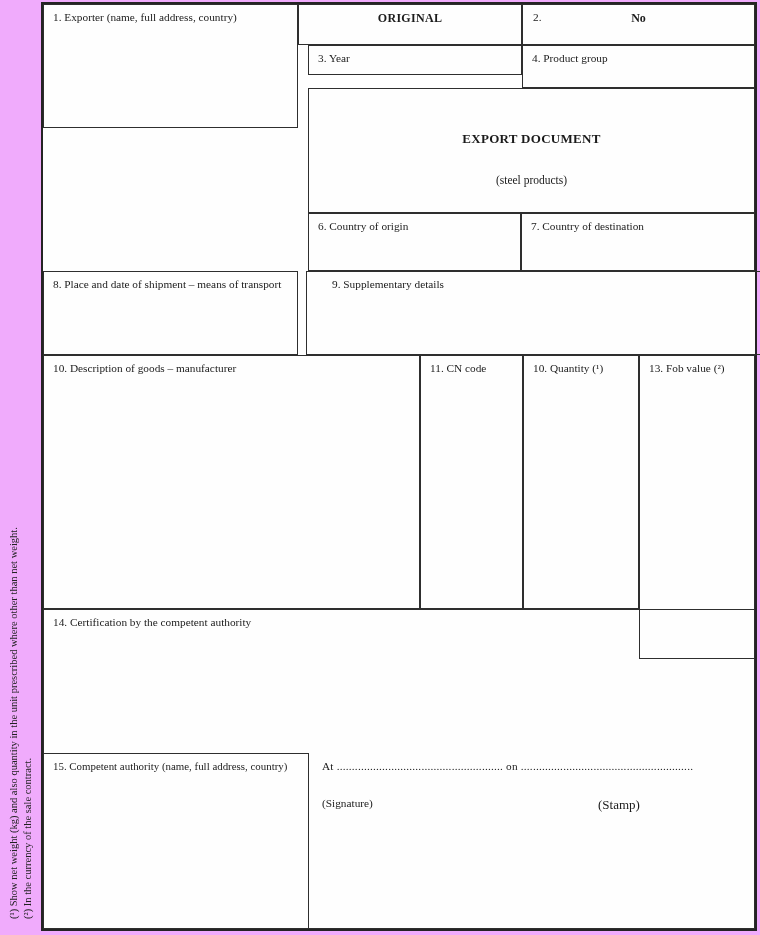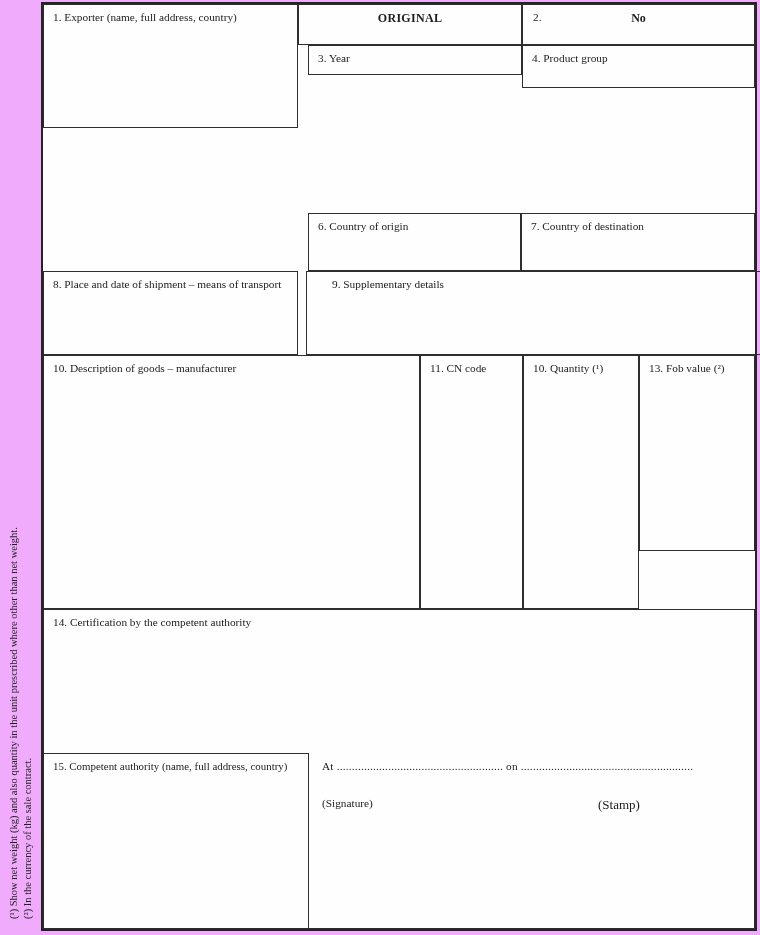--- a/index.html
+++ b/index.html
@@ -36,21 +36,21 @@
   .b4     {left:522px; top:45px;  width:233px; height:43px;}
   .b-title{left:308px; top:88px;  width:447px; height:125px;}
   .b6     {left:308px; top:213px; width:213px; height:58px;}
   .b7     {left:521px; top:213px; width:234px; height:58px;}
   .b5     {left:43px;  top:128px; width:255px; height:143px;}
   .b8     {left:43px;  top:271px; width:255px; height:84px;}
   .b9     {left:306px; top:271px; width:457px; height:84px;padding-left:16px;}
   .b10    {left:43px;  top:355px; width:377px; height:254px;}
   .b11    {left:420px; top:355px; width:103px; height:254px;}
   .b12    {left:523px; top:355px; width:116px; height:254px;}
-  .b13    {left:639px; top:355px; width:116px; height:196px;}
+  .b13    {left:639px; top:355px; width:116px; height:304px;}
   .b14    {left:43px;  top:609px; width:712px; height:320px;}
   .b15    {left:43px;  top:753px; width:266px; height:176px;}
 
   .b-orig .copy{
     display:block;text-align:center;font-weight:bold;
     font-size:12px;padding-top:6px;letter-spacing:.3px;
   }
   .b2 .num{position:absolute;left:10px;top:6px;font-size:11.3px;}
   .b2 .no{display:block;text-align:center;font-weight:bold;font-size:12px;padding-top:6px;}
 
@@ -94,20 +94,24 @@
   </div>
 
   <div class="box b3">
     <span class="lbl">3. Year</span>
   </div>
 
   <div class="box b4">
     <span class="lbl">4. Product group</span>
   </div>
 
+  <div class="box b-title">
+    <span class="title">EXPORT DOCUMENT</span>
+    <span class="subtitle">(steel products)</span>
+  </div>
 
   <div class="box b6">
     <span class="lbl">6. Country of origin</span>
   </div>
   <div class="box b7">
     <span class="lbl">7. Country of destination</span>
   </div>
 
 
   <div class="box b8">

